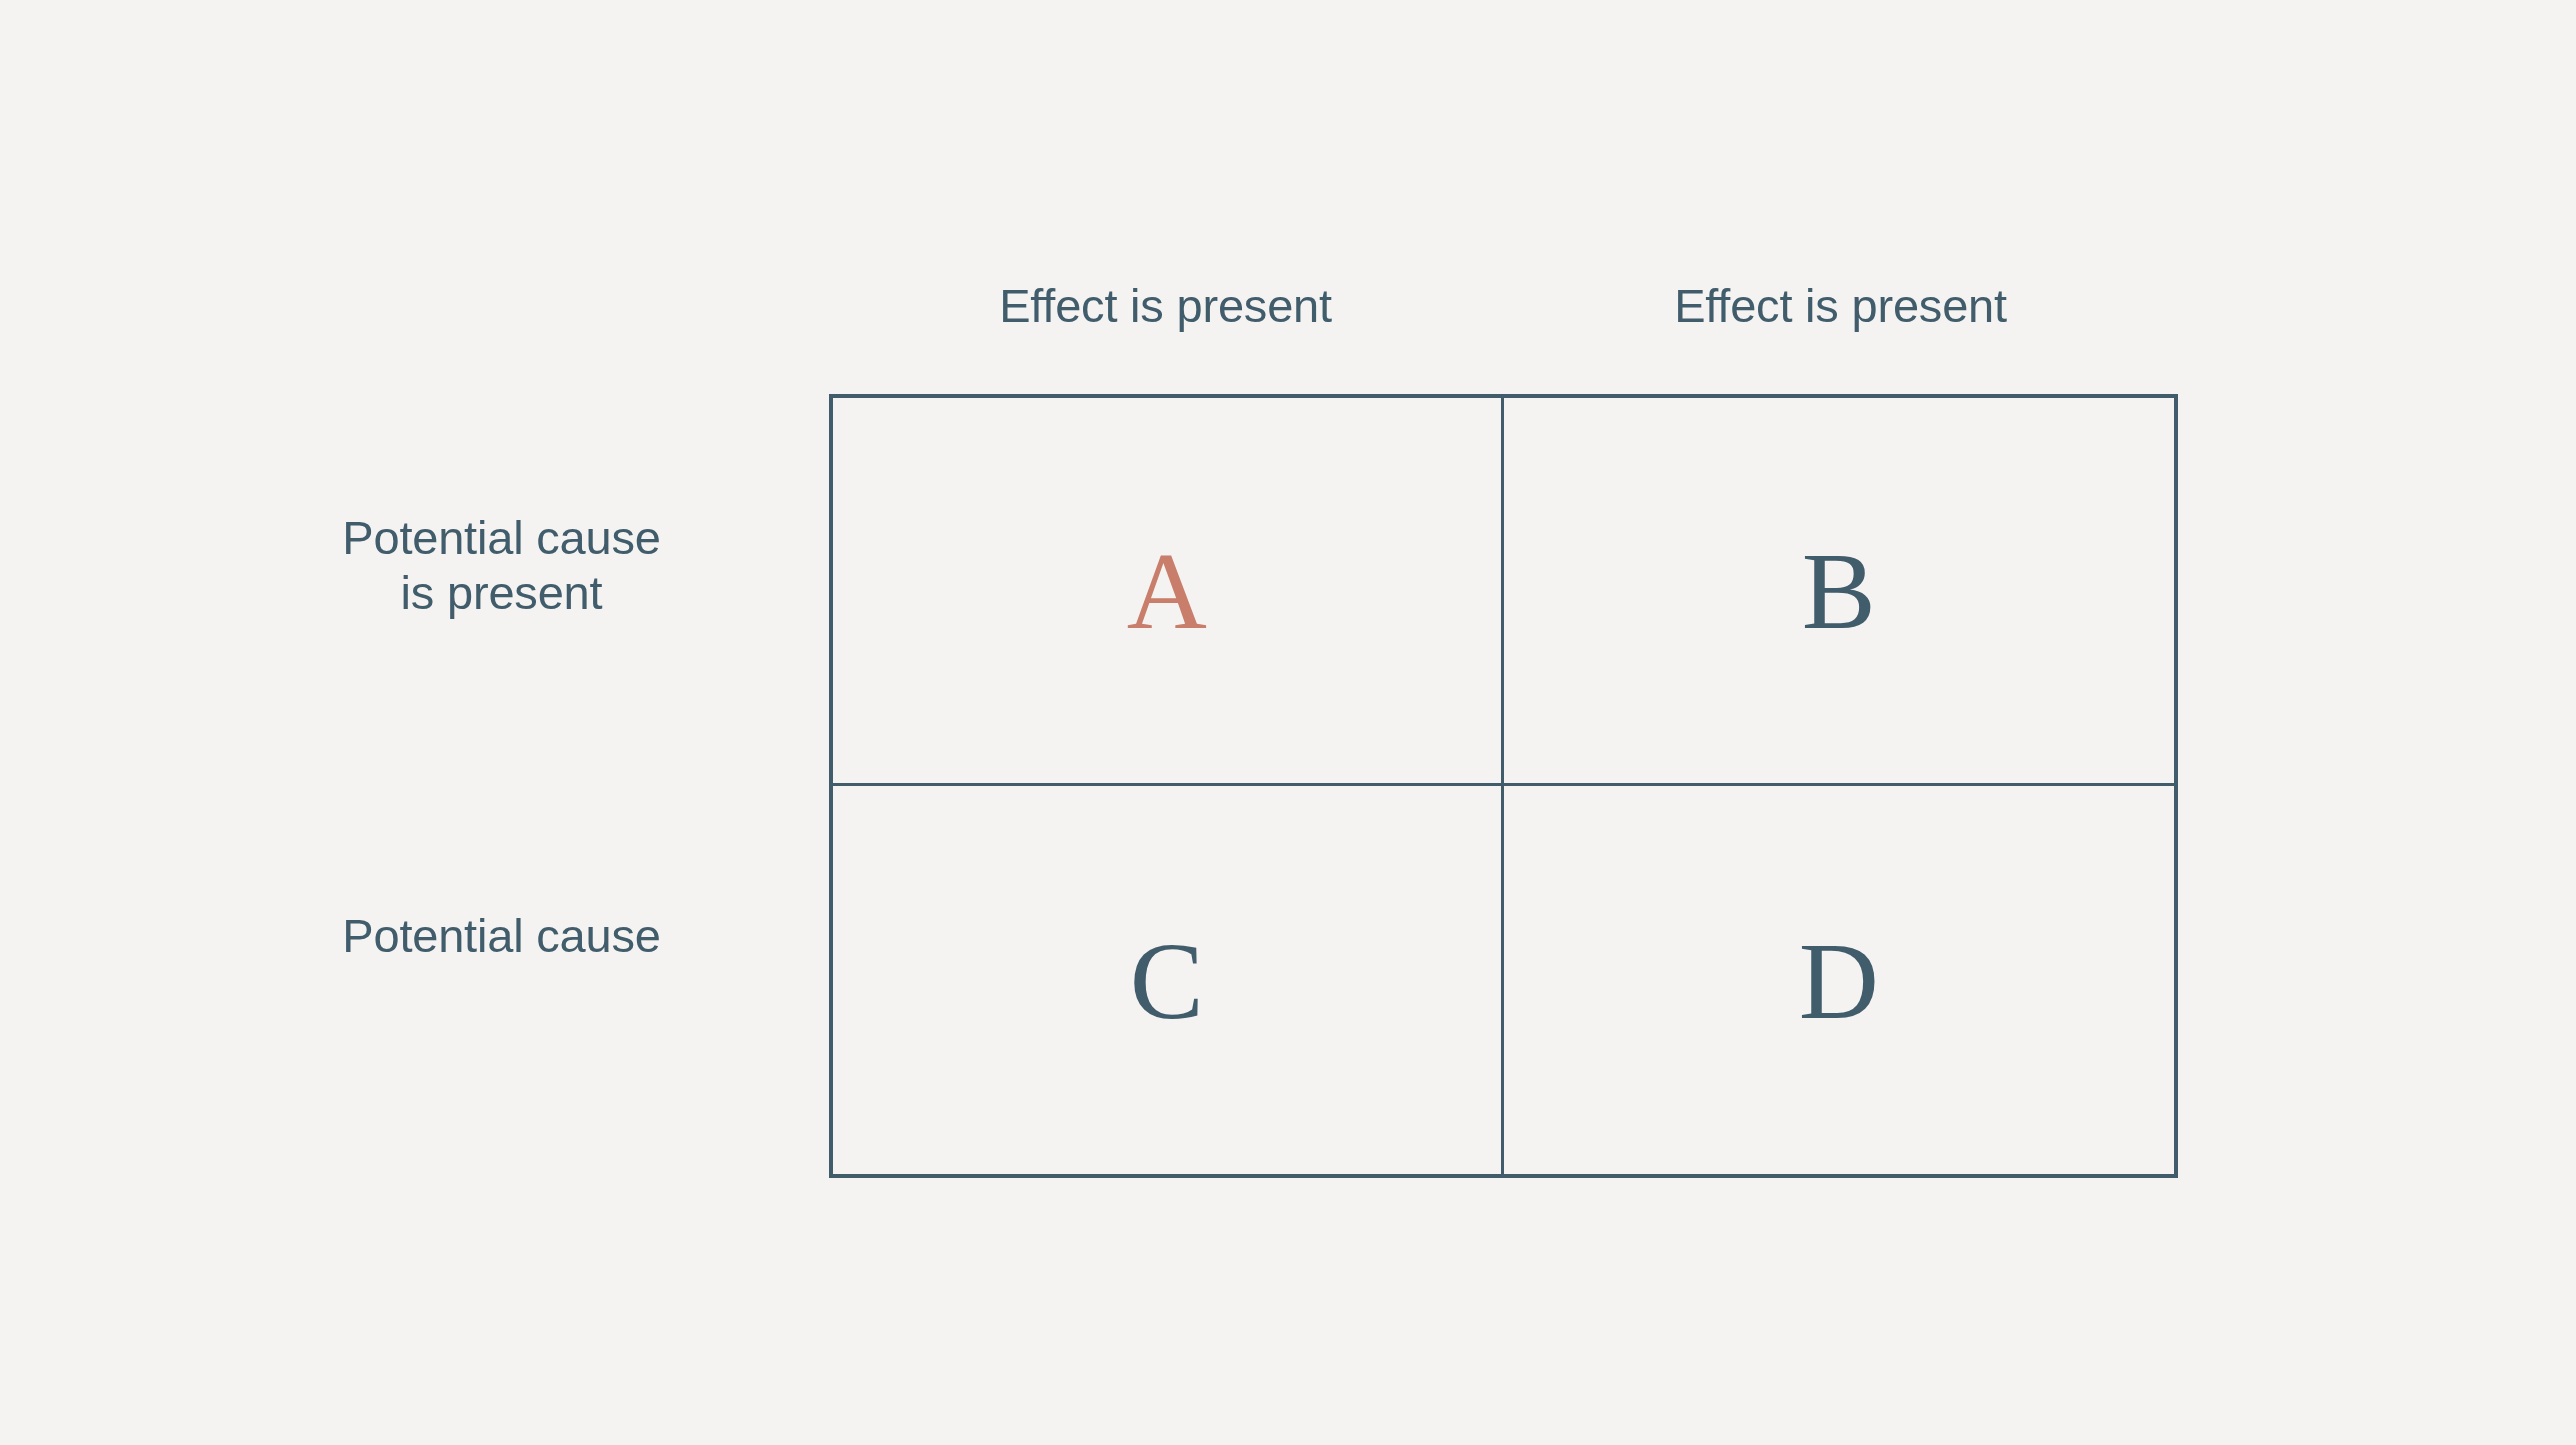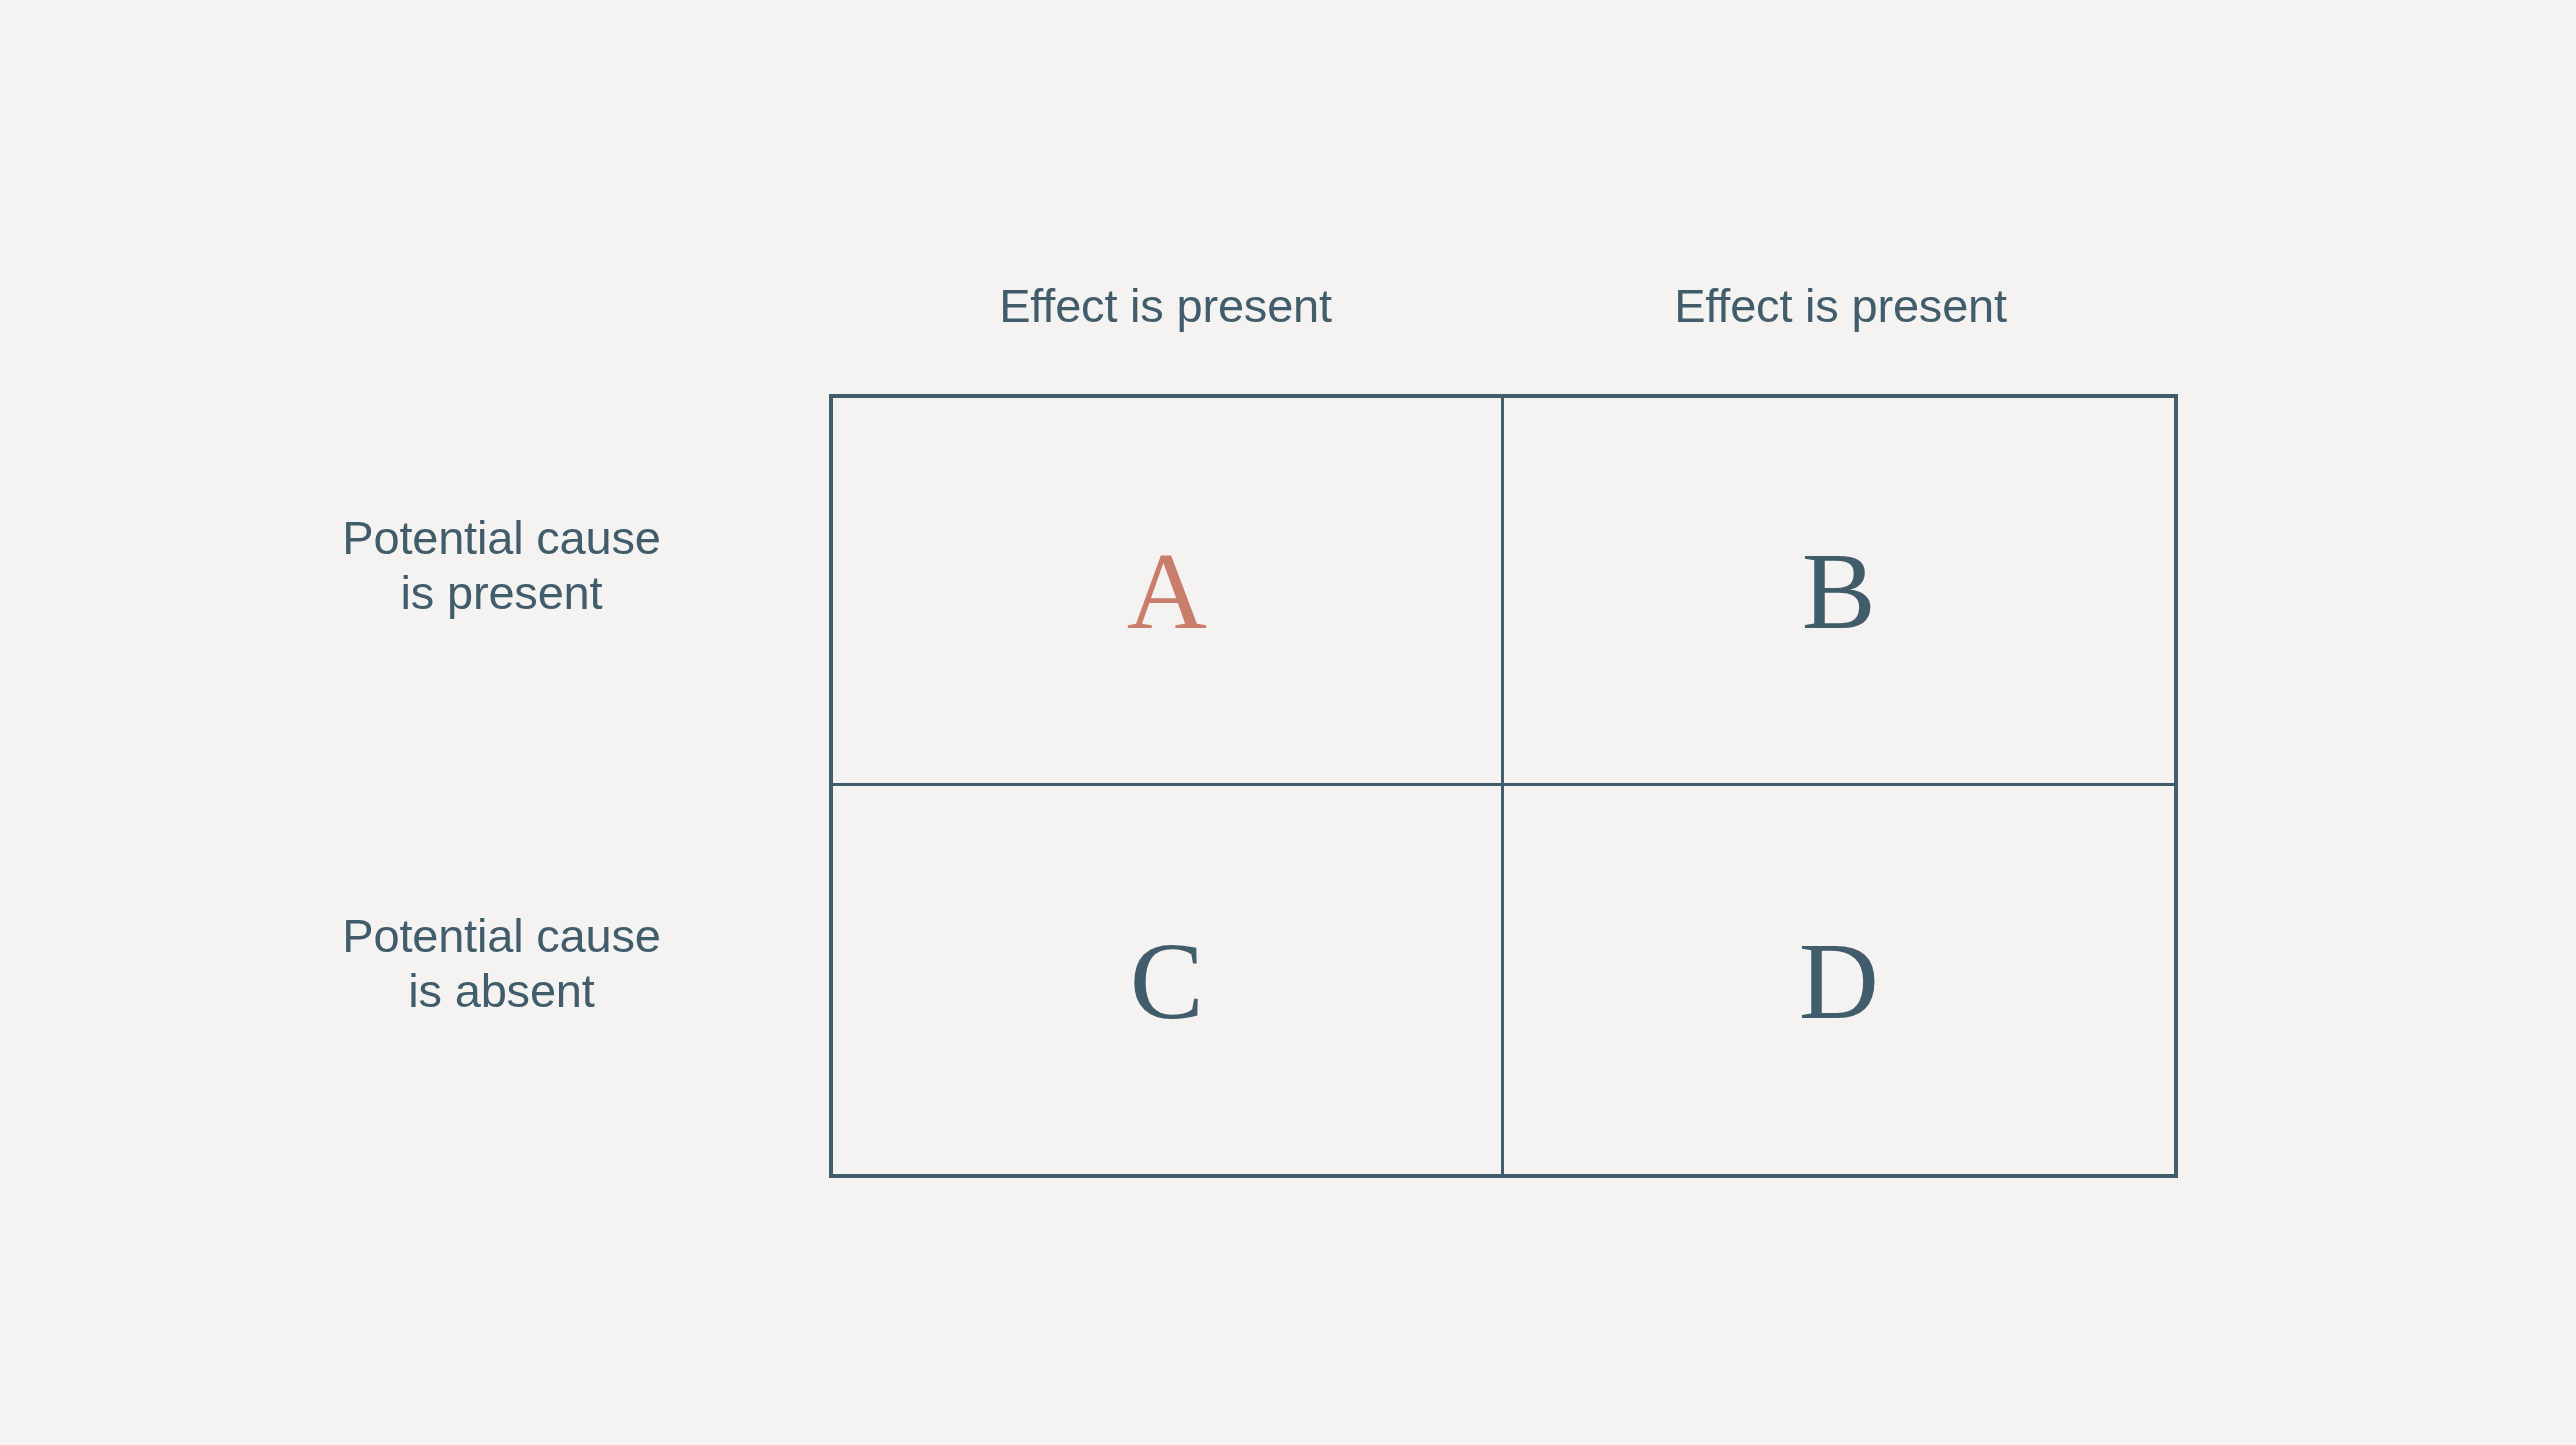--- a/index.html
+++ b/index.html
@@ -101,21 +101,20 @@
 
   <div class="col-header" id="col-header-1">Effect is present</div>
 
   <div class="row-header" id="row-header-0">
     <span class="ln">Potential cause</span>
     <span class="ln">is present</span>
   </div>
 
   <div class="row-header" id="row-header-1">
     <span class="ln">Potential cause</span>
-    <span class="ln">is absent</span>
   </div>
 
   <div id="matrix">
 
     <div class="cell row-0 col-0">
       <span class="cell-letter accent">A</span>
     </div>
 
     <div class="cell row-0 col-1">
       <span class="cell-letter">B</span>

